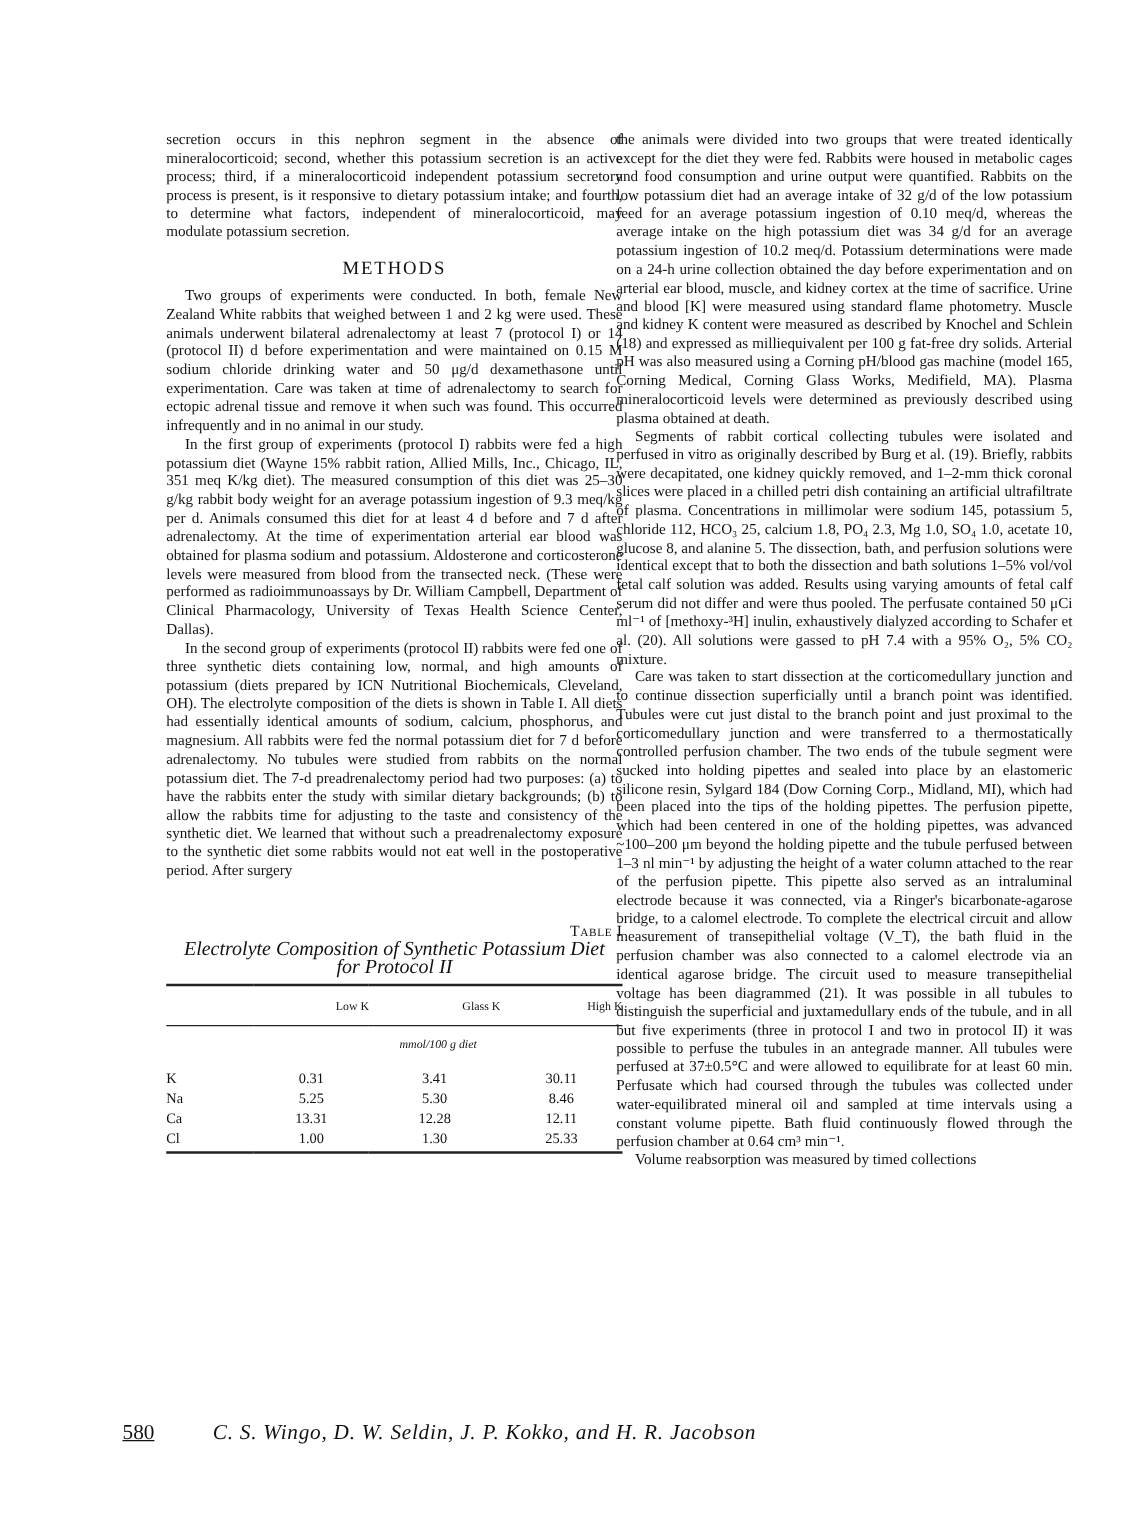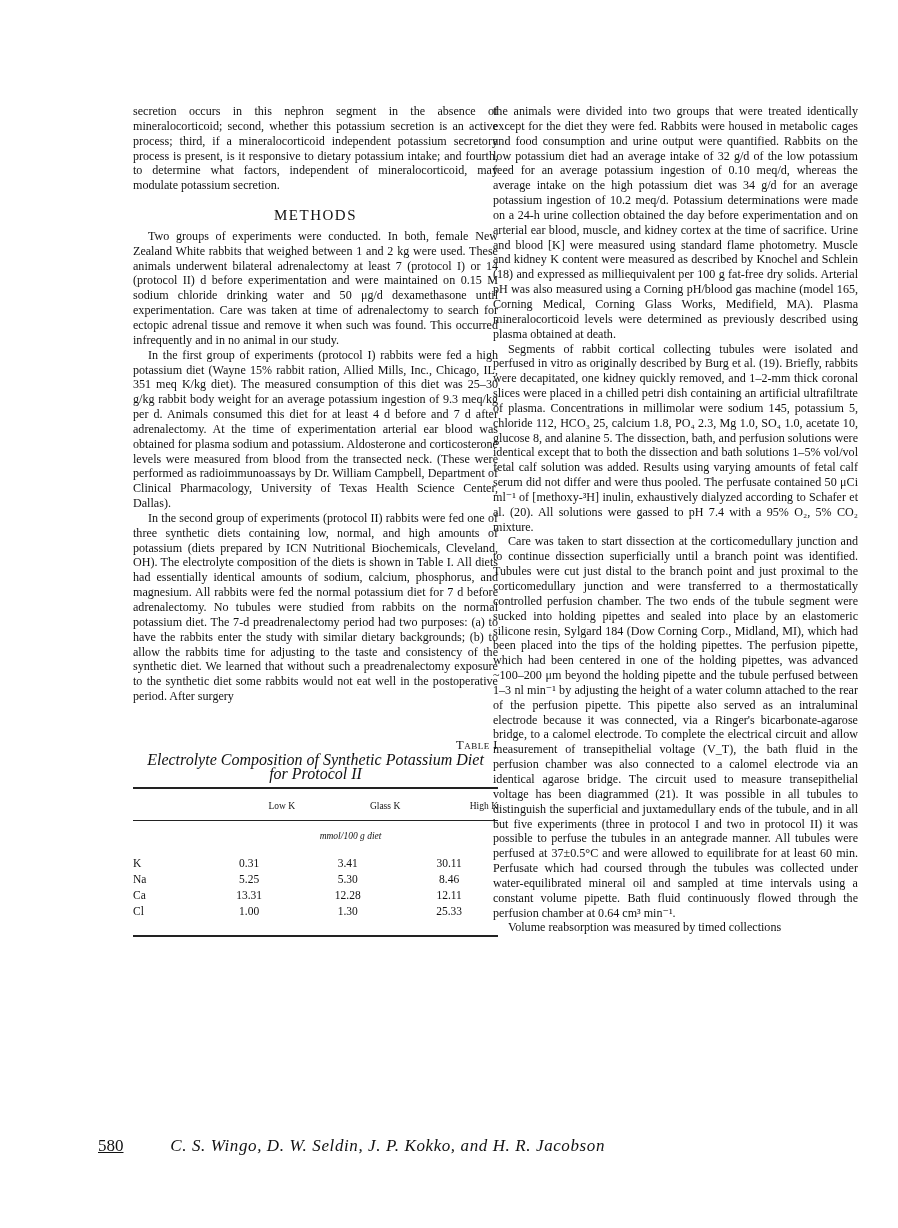--- a/index.html
+++ b/index.html
@@ -15,21 +15,21 @@
   .table-block { margin-top: 34px; }
   .tbl-title { text-align: right; font-size: 12.5px; letter-spacing: 0.5px; font-variant: small-caps; }
   .tbl-sub { text-align: center; font-style: italic; font-size: 16px; line-height: 14px; }
   table.diet { width: 100%; border-collapse: collapse; margin-top: 6px; font-size: 11.5px; }
   table.diet thead th { font-weight: normal; font-size: 9.5px; padding: 10px 0 6px 0;
     border-top: 2px solid #222; border-bottom: 1px solid #222; text-align: right; }
   table.diet thead th.rowhdr { width: 70px; }
   table.diet td { padding: 1px 0; text-align: center; line-height: 14px; }
   table.diet td.lbl { text-align: left; }
   table.diet td.unit { font-style: italic; font-size: 9.5px; padding: 8px 0 12px 0; }
-  table.diet tbody tr:last-child td { border-bottom: 2px solid #222; padding-bottom: 17px; }
+  table.diet tbody tr:last-child td { border-bottom: 2px solid #222; padding-bottom: 3px; }
   .footer { position: absolute; top: 1136px; left: 98px; font-size: 17px; }
   .footer .pg { display: inline-block; width: 68px; text-decoration: underline; }
   .footer .authors { font-style: italic; letter-spacing: 0.6px; }
   sub, sup { font-size: 8px; line-height: 0; }
 </style>
 </head>
 <body>
 
 <div class="col left">
   <p>secretion occurs in this nephron segment in the absence of mineralocorticoid; second, whether this potassium secretion is an active process; third, if a mineralocorticoid independent potassium secretory process is present, is it responsive to dietary potassium intake; and fourth, to determine what factors, independent of mineralocorticoid, may modulate potassium secretion.</p>

